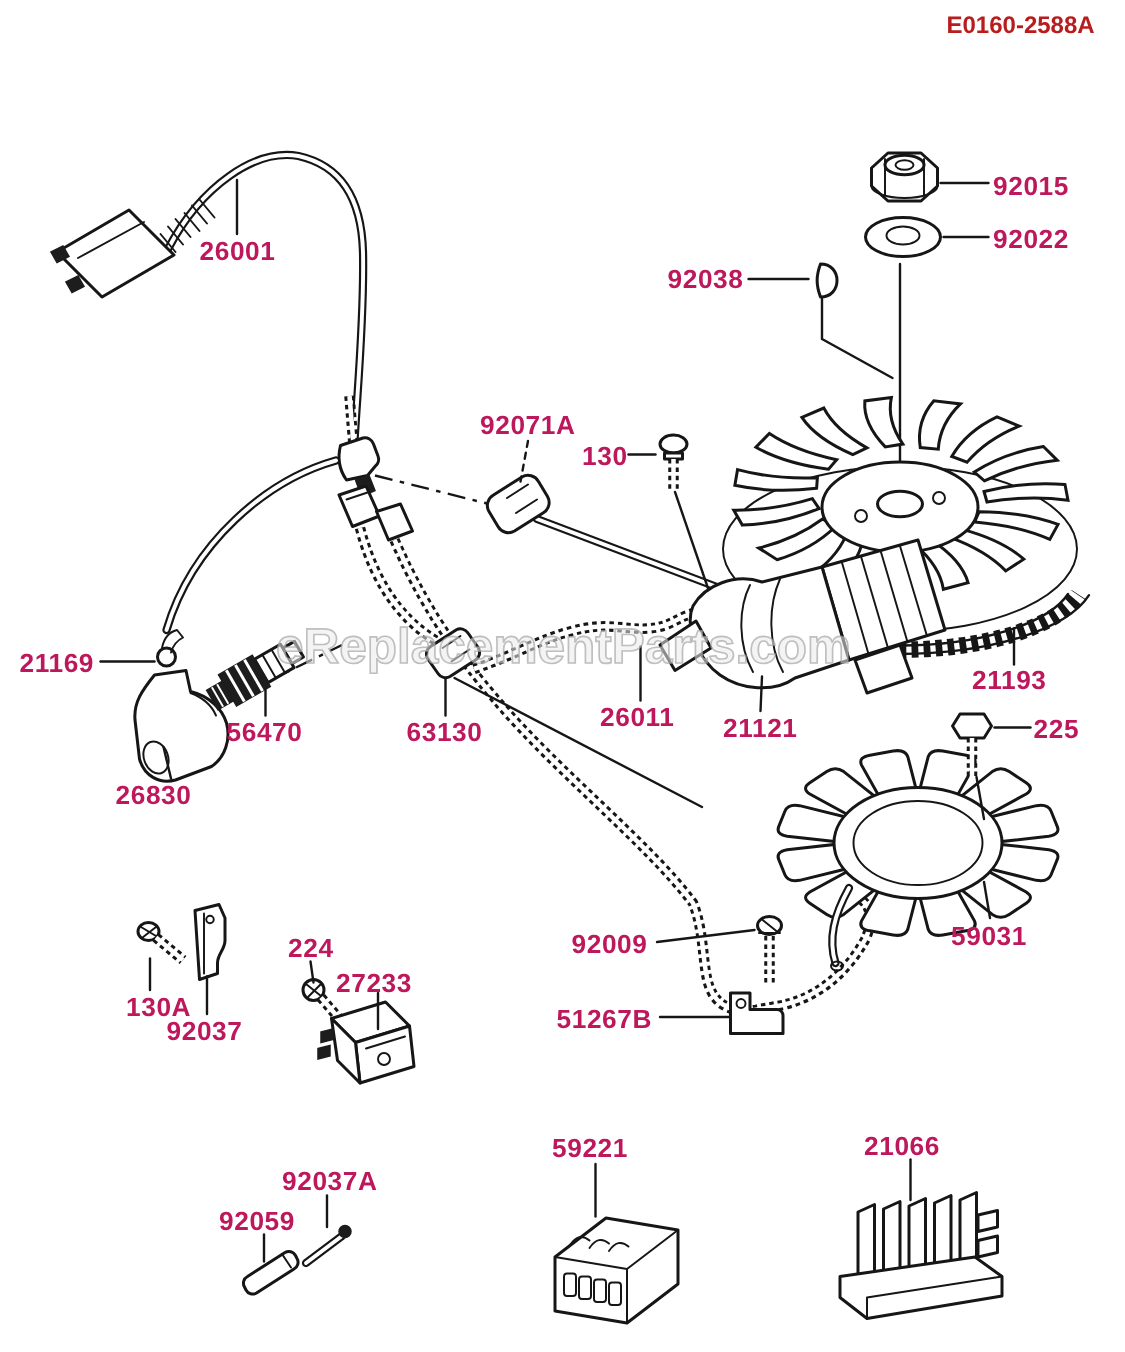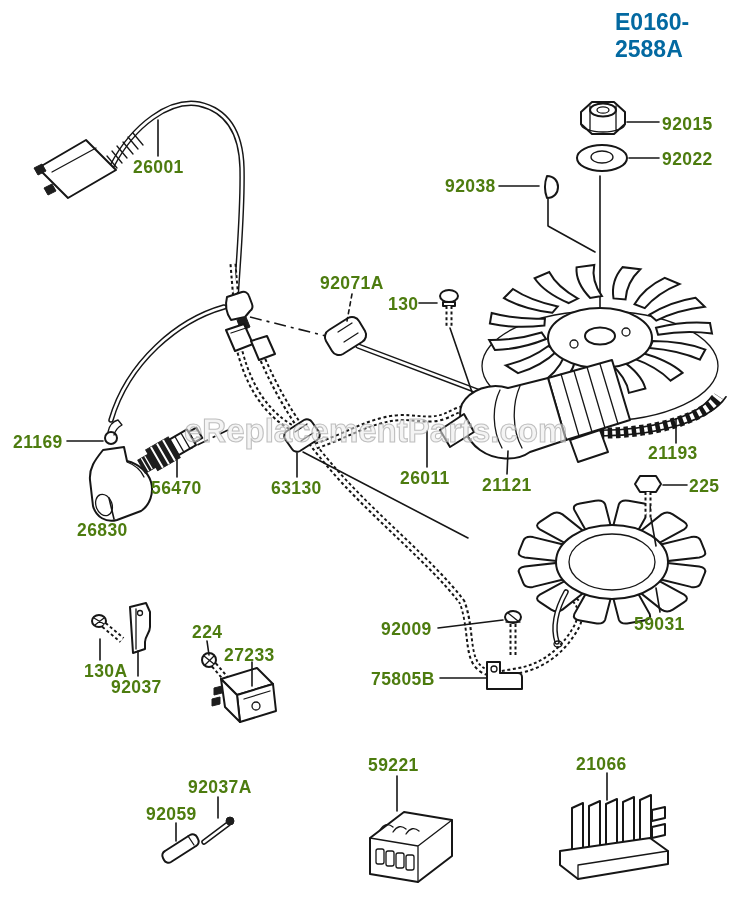--- a/index.html
+++ b/index.html
@@ -1,21 +1,21 @@
 <!DOCTYPE html>
 <html><head>
 <meta charset="utf-8">
 <style>
   html,body{margin:0;padding:0;background:#fff;}
   .stage{position:relative;width:750px;height:901px;background:#fff;overflow:hidden;
          font-family:"Liberation Sans",sans-serif;}
   svg{position:absolute;left:0;top:0;}
-  .plabel{position:absolute;font-weight:bold;font-size:17.5px;color:#4d7c0f;
+  .plabel{position:absolute;font-weight:bold;font-size:17.5px;color:#be185d;
           letter-spacing:.4px;white-space:nowrap;}
-  .title{position:absolute;left:615px;top:9px;font-weight:bold;font-size:23px;color:#0369a1;}
+  .title{position:absolute;left:631px;top:9px;font-weight:bold;font-size:16px;color:#b91c1c;}
   .watermark{position:absolute;left:184px;top:412px;font-size:33px;font-weight:bold;
              letter-spacing:0px;color:rgba(235,235,235,.55);
              -webkit-text-stroke:1.1px rgba(160,160,160,.65);pointer-events:none;text-align:right;}
   
   .o{stroke:#161616;stroke-width:2;fill:#fff;stroke-linejoin:round;stroke-linecap:round;}
   .d{stroke:#161616;stroke-width:1.3;fill:none;stroke-linejoin:round;stroke-linecap:round;}
   .ln{stroke:#161616;stroke-width:1.6;fill:none;stroke-linecap:round;}
   .k{fill:#1d1d1d;stroke:#1d1d1d;stroke-width:1;}
   .tube{stroke:#161616;stroke-width:5.5;fill:none;stroke-linecap:round;}
   .tubecore{stroke:#fff;stroke-width:2.6;fill:none;stroke-linecap:round;}
@@ -293,21 +293,21 @@
 <div class="plabel" style="left:13px;top:432px">21169</div>
 <div class="plabel" style="left:151px;top:478px">56470</div>
 <div class="plabel" style="left:77px;top:520px">26830</div>
 <div class="plabel" style="left:271px;top:478px">63130</div>
 <div class="plabel" style="left:400px;top:468px">26011</div>
 <div class="plabel" style="left:482px;top:475px">21121</div>
 <div class="plabel" style="left:648px;top:443px">21193</div>
 <div class="plabel" style="left:689px;top:476px">225</div>
 <div class="plabel" style="left:634px;top:614px">59031</div>
 <div class="plabel" style="left:381px;top:619px">92009</div>
-<div class="plabel" style="left:371px;top:669px">75805B</div>
+<div class="plabel" style="left:371px;top:669px">51267B</div>
 <div class="plabel" style="left:84px;top:661px">130A</div>
 <div class="plabel" style="left:111px;top:677px">92037</div>
 <div class="plabel" style="left:192px;top:622px">224</div>
 <div class="plabel" style="left:224px;top:645px">27233</div>
 <div class="plabel" style="left:188px;top:777px">92037A</div>
 <div class="plabel" style="left:146px;top:804px">92059</div>
 <div class="plabel" style="left:368px;top:755px">59221</div>
 <div class="plabel" style="left:576px;top:754px">21066</div>
 
 </div>

